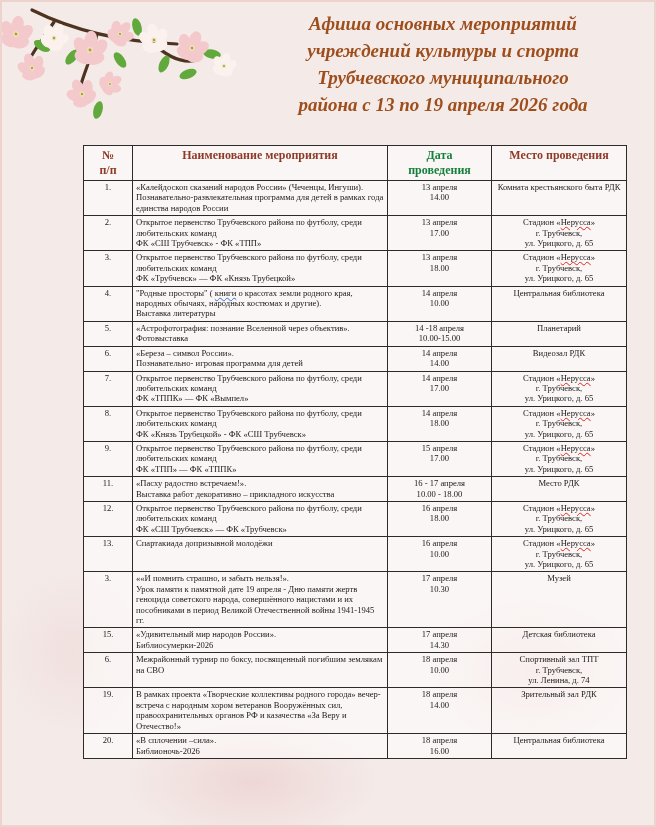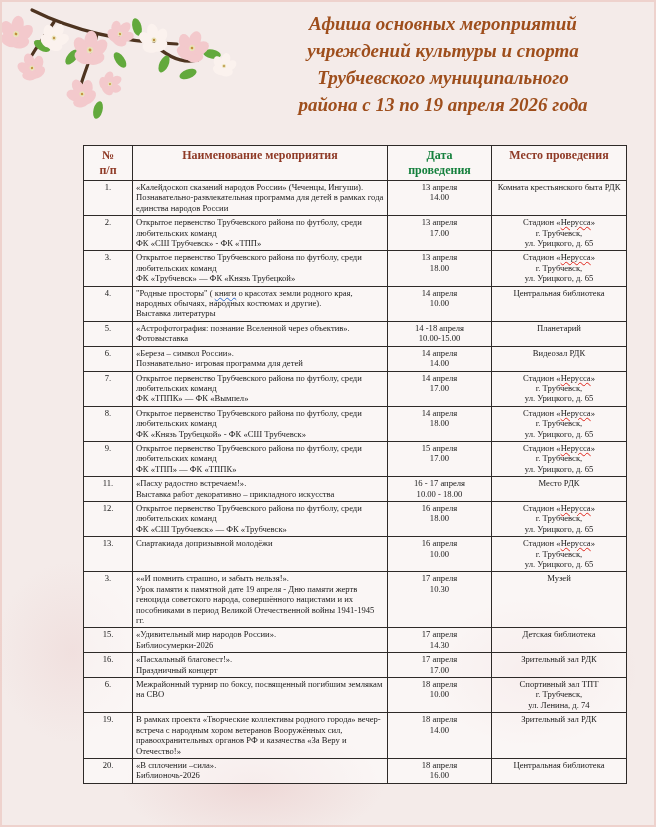--- a/index.html
+++ b/index.html
@@ -208,26 +208,20 @@
           <td class="td-date">17 апреля<br>10.30</td>
           <td class="td-place">Музей</td>
         </tr>
         <tr>
           <td class="td-num">15.</td>
           <td class="td-name">«Удивительный мир народов России».<br>Библиосумерки-2026</td>
           <td class="td-date">17 апреля<br>14.30</td>
           <td class="td-place">Детская библиотека</td>
         </tr>
         <tr>
-          <td class="td-num">16.</td>
-          <td class="td-name">«Пасхальный благовест!».<br>Праздничный концерт</td>
-          <td class="td-date">17 апреля<br>17.00</td>
-          <td class="td-place">Зрительный зал РДК</td>
-        </tr>
-        <tr>
           <td class="td-num">6.</td>
           <td class="td-name">Межрайонный турнир по боксу, посвященный погибшим землякам на СВО</td>
           <td class="td-date">18 апреля<br>10.00</td>
           <td class="td-place">Спортивный зал ТПТ<br>г. Трубчевск,<br>ул. Ленина, д. 74</td>
         </tr>
         <tr>
           <td class="td-num">19.</td>
           <td class="td-name">В рамках проекта «Творческие коллективы родного города» вечер- встреча с народным хором ветеранов Вооружённых сил, правоохранительных органов РФ и казачества «За Веру и Отечество!»</td>
           <td class="td-date">18 апреля<br>14.00</td>
           <td class="td-place">Зрительный зал РДК</td>

